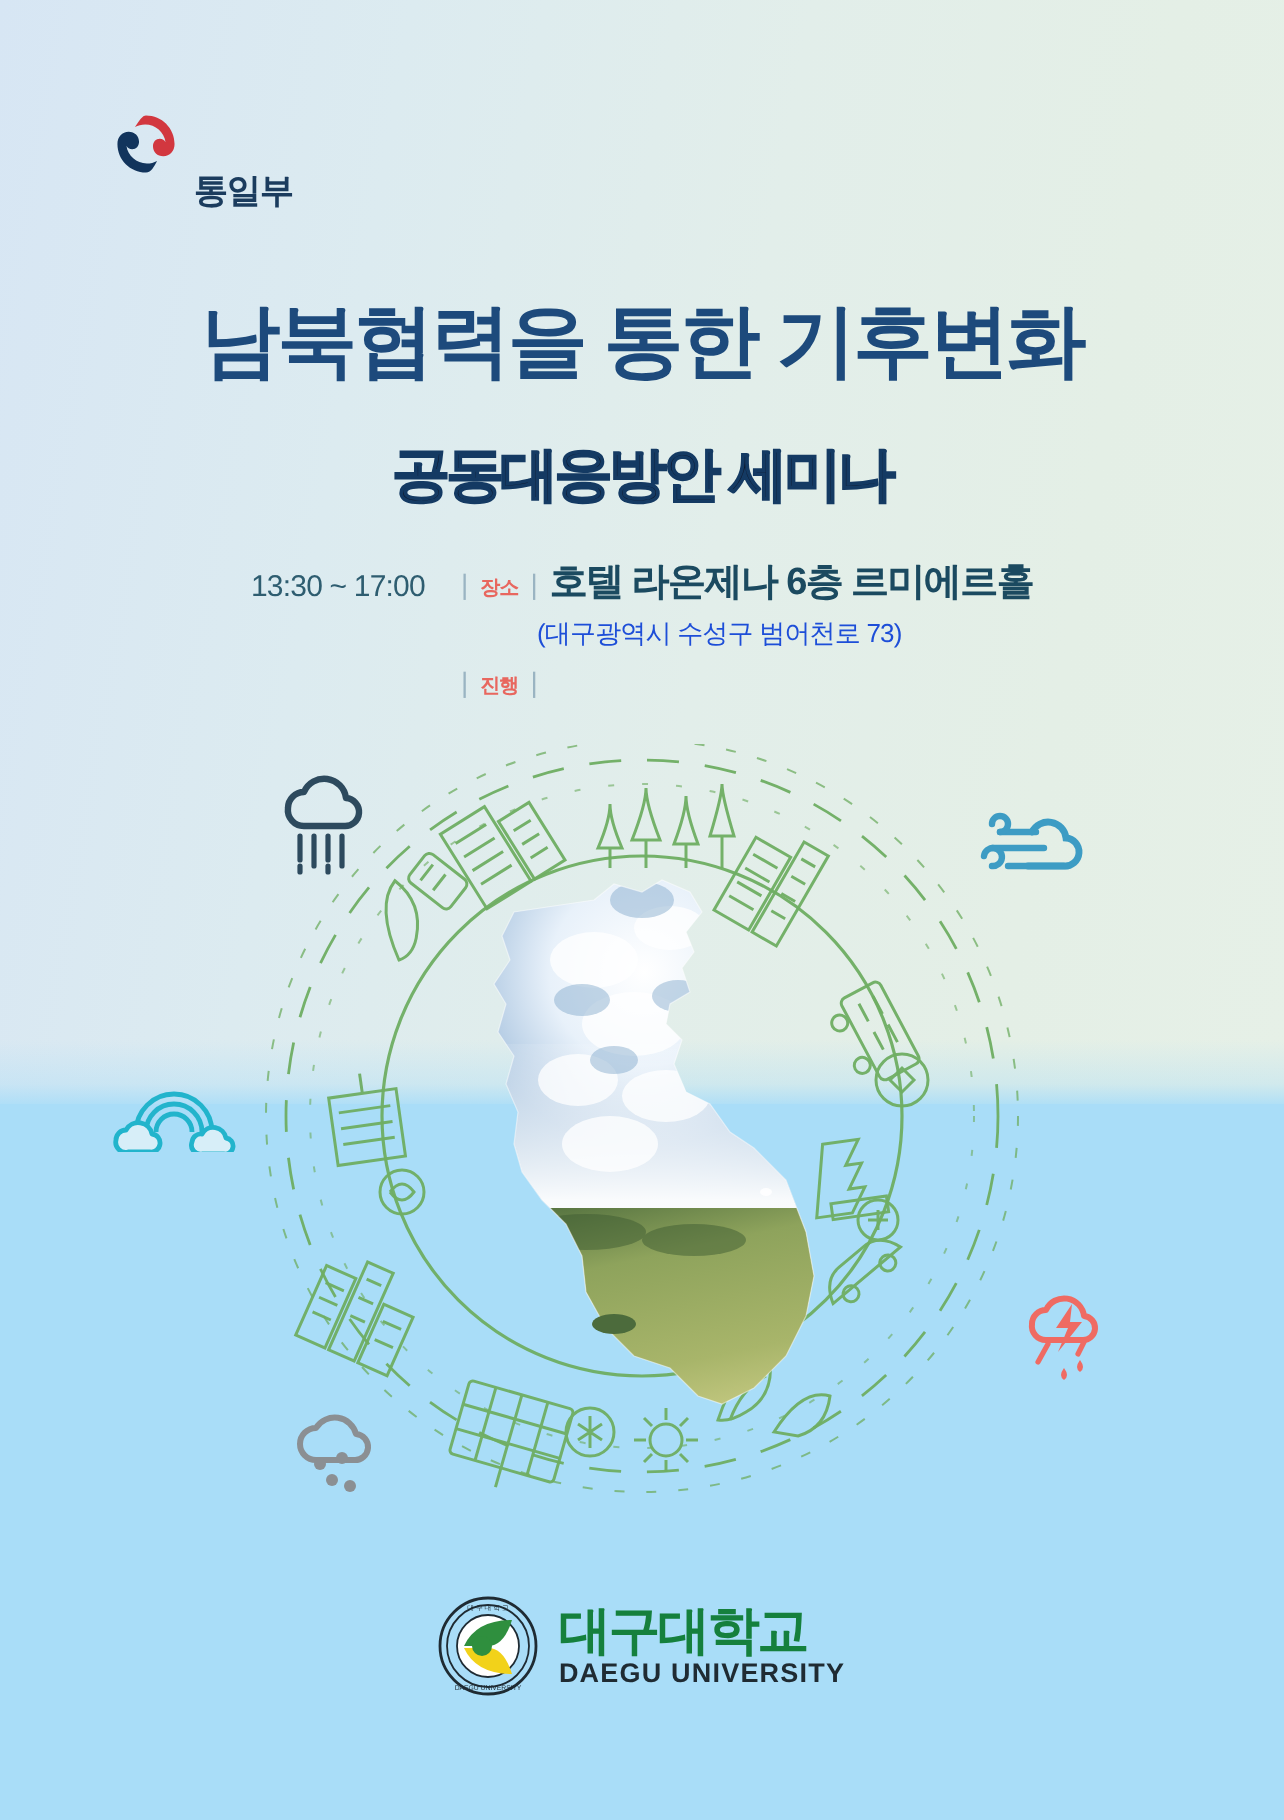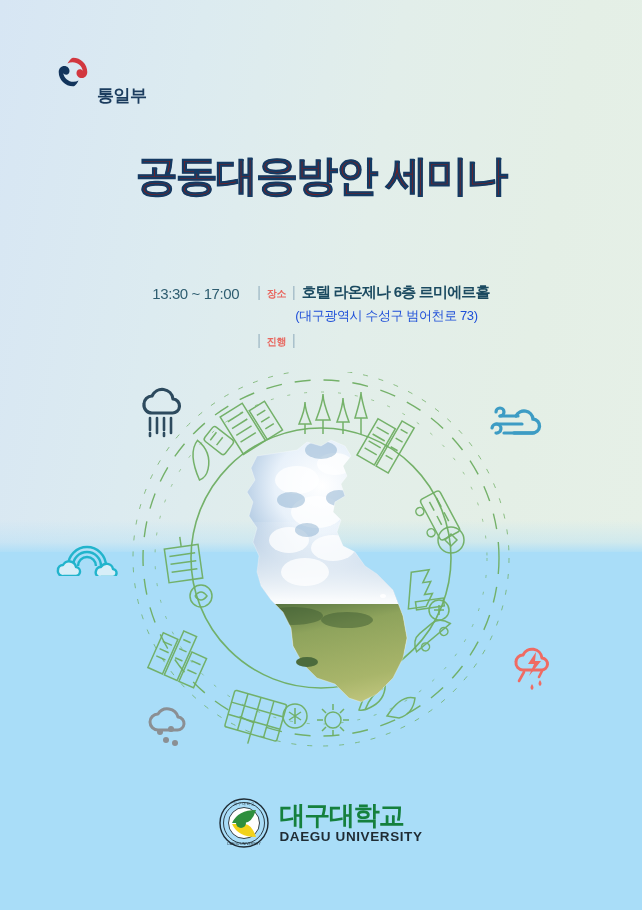--- a/index.html
+++ b/index.html
@@ -76,26 +76,26 @@
   }
   .title-line1 {
     font-size: 40px;
     font-weight: bold;
     color: #1d4a7c;
     letter-spacing: -1.6px;
     line-height: 50px;
     white-space: nowrap;
   }
   .title-line2 {
-    font-size: 42px;
-    font-weight: bold;
-    color: #7f1d1d;
+    font-size: 29px;
+    font-weight: bold;
+    color: #0f172a;
     letter-spacing: -1.9px;
     line-height: 52px;
-    margin-top: 4px;
+    margin-top: 16px;
     white-space: nowrap;
     -webkit-text-stroke: 0.9px #143a63;
   }
 
   
   .info-row {
     position: absolute;
     left: 0; top: 280px;
     width: 642px;
     display: flex;
@@ -126,21 +126,21 @@
     line-height: 24px;
   }
   .wr-tag {
     font-size: 10px;
     font-weight: bold;
     color: #e8675f;
     letter-spacing: -0.4px;
   }
   .wr-bar { color: #9ab4c2; font-size: 14px; }
   .wr-val {
-    font-size: 15px;
+    font-size: 19px;
     font-weight: bold;
     color: #1b4a60;
     letter-spacing: -0.8px;
   }
   .wr-sub {
     font-size: 13px;
     color: #1d4ed8;
     letter-spacing: -0.4px;
     margin: 1px 0 3px 38px;
   }
@@ -206,20 +206,21 @@
         <path d="M20 36.8C10.7 36.8 3.2 29.3 3.2 20c0-4.2 2.8-7.2 6.6-7.2 3.5 0 6.1 2.5 6.1 5.9 0 2.6-1.7 4.4-4 4.4-1.6 0-2.8-.8-3.4-2 .8 5.9 5.9 10.4 12 10.4 2.2 0 4.2-.5 6-1.5-1.6 2.9-3.4 6.8-6.5 6.8z" fill="#12345c"></path>
         <path d="M36.8 20c0 9.3-7.5 16.8-16.8 16.8-3.2 0-5-3.9-6.5-6.8 1.8 1 3.8 1.5 6 1.5 6.1 0 11.2-4.5 12-10.4-.6 1.2-1.8 2-3.4 2-2.3 0-4-1.8-4-4.4 0-3.4 2.6-5.9 6.1-5.9 3.8 0 6.6 3 6.6 7.2z" fill="#12345c" opacity="0"></path>
       </svg>
       <span class="gov-label">통일부</span>
     </div>
 
 
   </div>
 
   <div class="title-block">
+    <div class="title-line1">남북협력을 통한 기후변화</div>
     <div class="title-line2">공동대응방안 세미나</div>
   </div>
 
   <div class="info-row">
 
     <div class="info-when">
       <div class="when-line2">13:30 ~ 17:00</div>
     </div>
 
     <div class="info-where">

